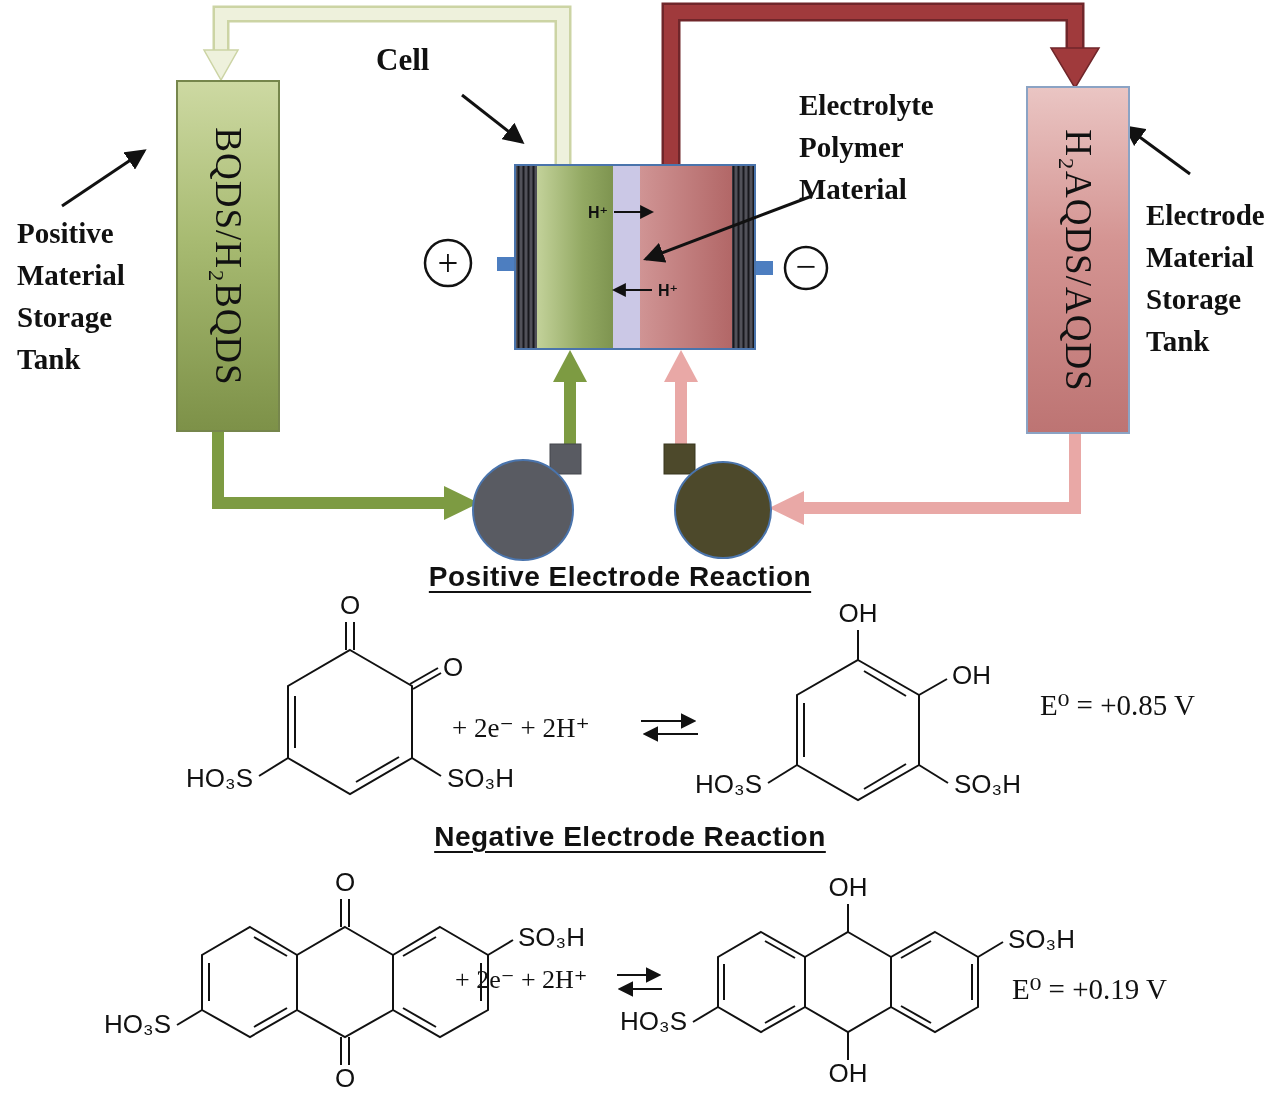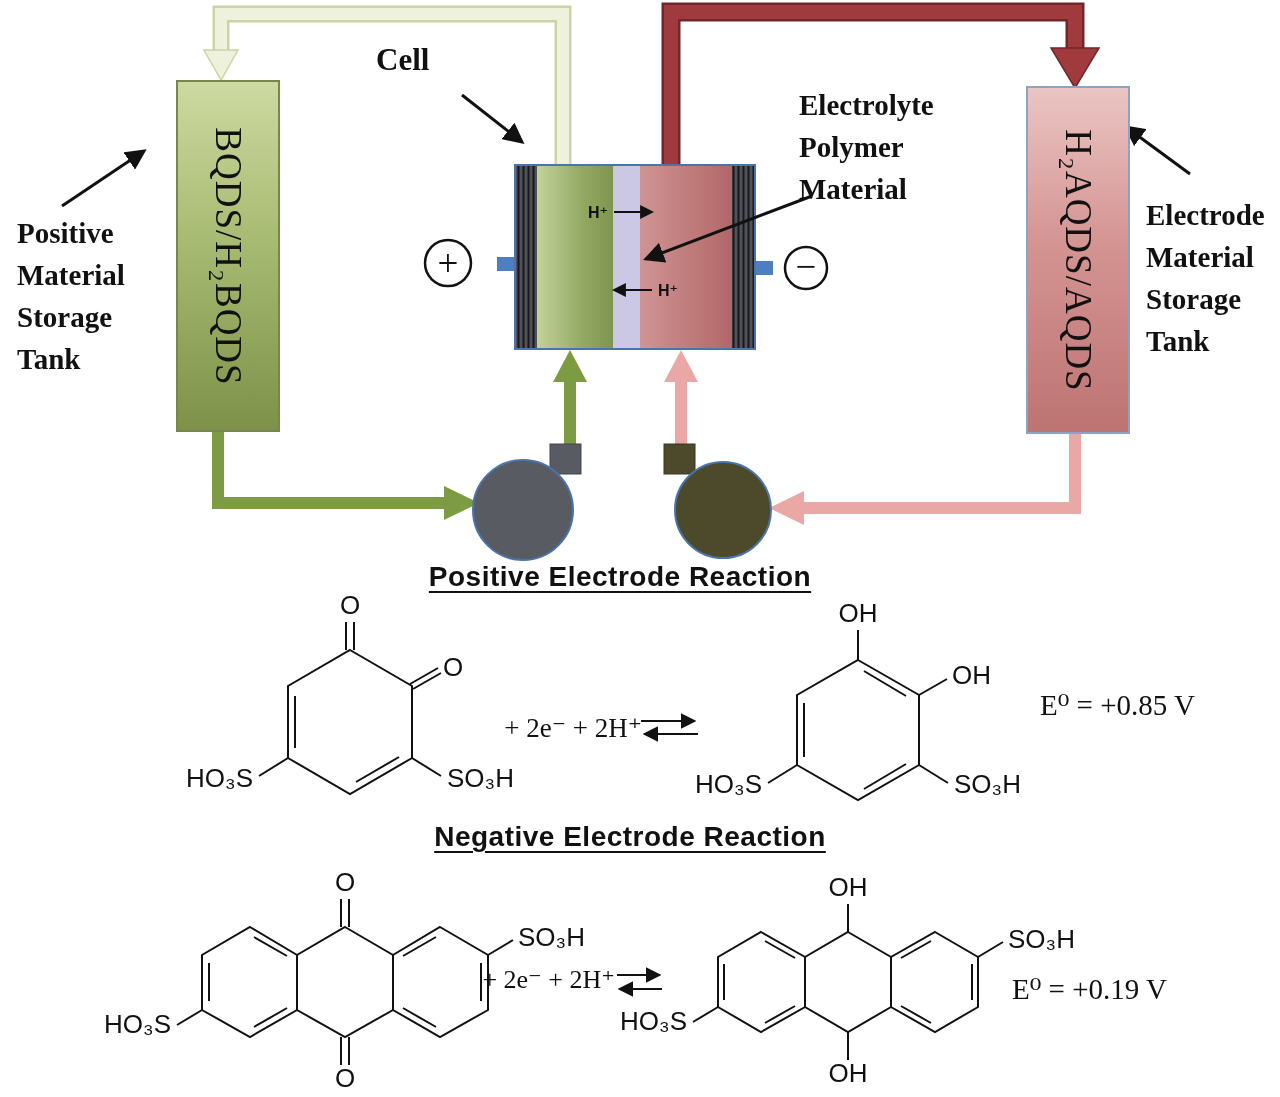--- a/index.html
+++ b/index.html
@@ -10,21 +10,21 @@
   .caption{font-weight:bold;font-size:29px;line-height:1.45;}
   .cell-label{font-weight:bold;font-size:31px;}
   .tank{display:flex;align-items:center;justify-content:center;border:2px solid #6b7d96;}
   .tank-positive{left:176px;top:80px;width:100px;height:348px;border-color:#76864c;
      background:linear-gradient(180deg,#cdd9a2 0%,#a8bb72 45%,#7d9148 100%);}
   .tank-negative{left:1026px;top:86px;width:100px;height:344px;border-color:#8ba3c4;
      background:linear-gradient(180deg,#eac5c3 0%,#d49492 45%,#bd7473 100%);}
   .tank-label{transform:rotate(90deg);white-space:nowrap;font-size:37px;letter-spacing:1px;}
   .heading{font-family:"Liberation Sans","DejaVu Sans",sans-serif;font-weight:bold;font-size:28px;
      letter-spacing:.5px;text-decoration:underline;text-underline-offset:5px;text-align:center;}
-  .transfer{font-size:27px;text-align:right;white-space:nowrap;}
+  .transfer{font-size:27px;text-align:left;white-space:nowrap;}
   .potential{font-size:29px;white-space:nowrap;}
   .atom{font-family:"Liberation Sans","DejaVu Sans",sans-serif;font-size:26px;fill:#111;}
   .term{font-family:"Liberation Serif","DejaVu Serif",serif;font-size:37px;fill:#111;}
   .proton{font-family:"Liberation Sans","DejaVu Sans",sans-serif;font-size:16px;font-weight:bold;fill:#111;}
   .bond{stroke:#111;stroke-width:2;fill:none;}
   .ring{stroke:#111;stroke-width:2;fill:none;}
 </style>
 </head>
 <body>
 

